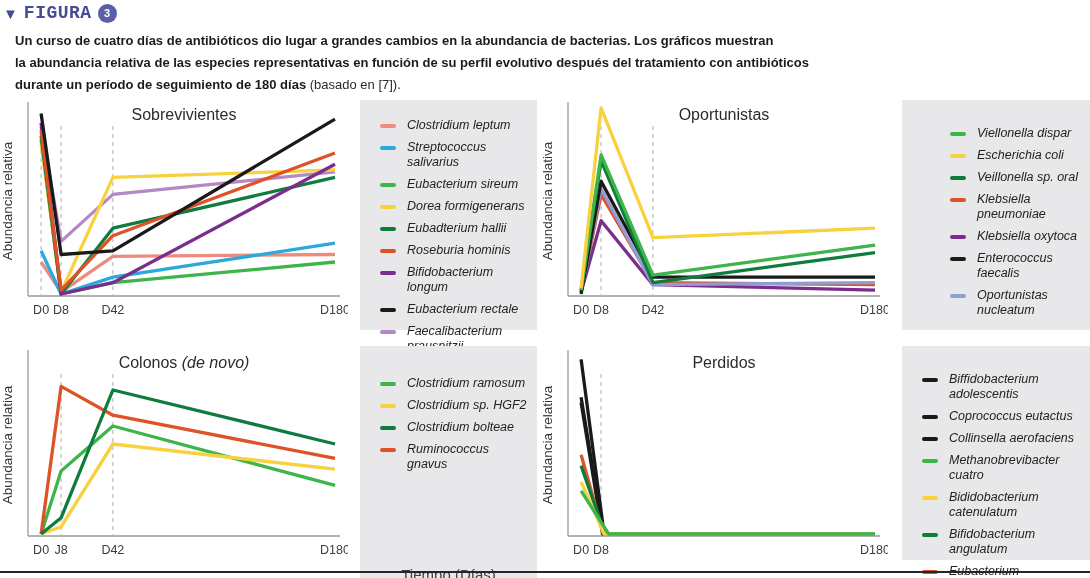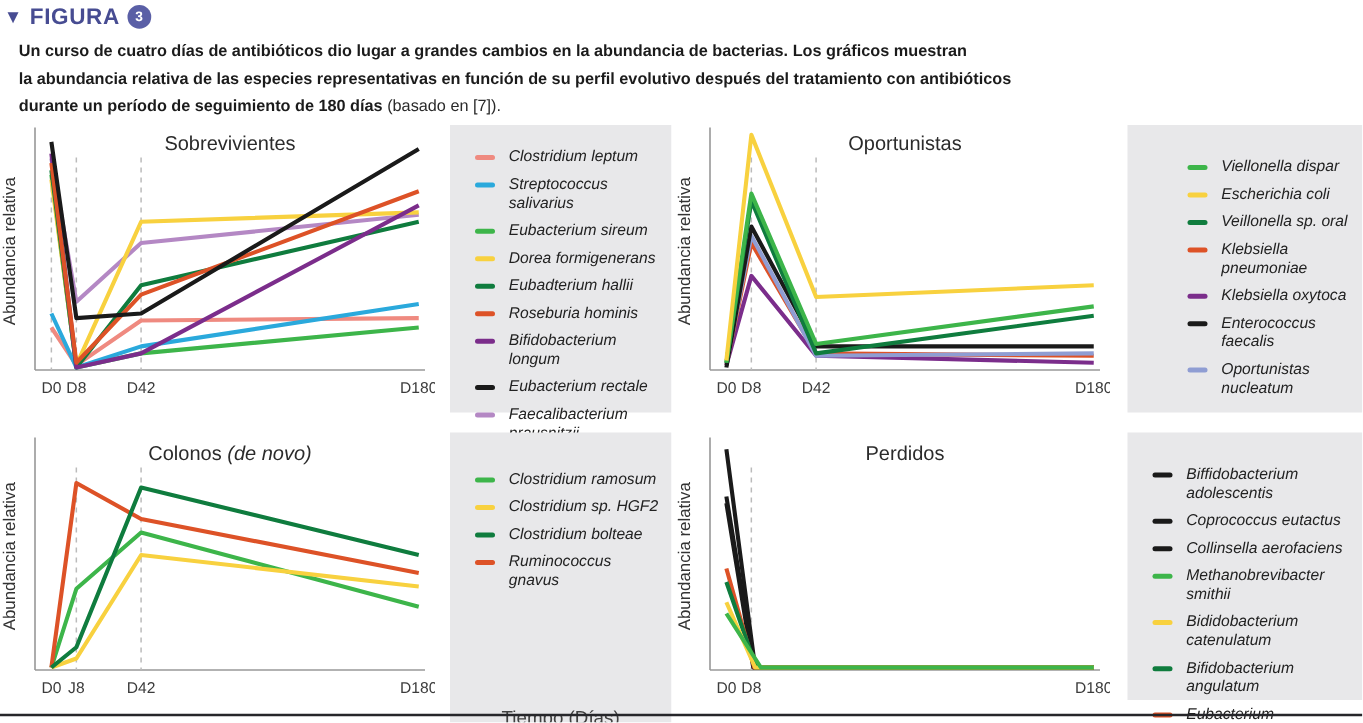--- a/index.html
+++ b/index.html
@@ -3,21 +3,21 @@
 <meta charset="utf-8">
 <style>
   html,body{margin:0;padding:0;background:#fff;}
   #stage{
     position:relative;width:1090px;height:578px;background:#ffffff;
     font-family:"Liberation Sans", sans-serif;overflow:hidden;
   }
   
   .fig-header{position:absolute;left:3px;top:3px;display:flex;align-items:center;gap:6px;}
   .fig-marker{color:#474c92;font-size:15px;line-height:1;}
-  .fig-label{color:#474c92;font-size:18px;font-weight:bold;letter-spacing:.5px;}
+  .fig-label{color:#474c92;font-size:18px;font-weight:bold;letter-spacing:.5px;font-family:Liberation Mono, monospace;}
   .fig-badge{
     width:19px;height:19px;border-radius:50%;background:#5a5fa6;color:#fff;
     font-size:11px;font-weight:bold;display:flex;align-items:center;justify-content:center;
   }
   
   .caption{position:absolute;left:5px;top:30px;width:1080px;color:#1b1b1b;
     font-size:13px;line-height:22px;font-weight:bold;margin-left:10px;}
   .caption .normal{font-weight:normal;color:#2a2a2a;}
   
   .chart-svg{position:absolute;}
@@ -227,21 +227,21 @@
         <div class="lg-item">
           <span class="swatch" style="background: rgb(26, 26, 26);"></span>
           <span class="lg-text">Coprococcus eutactus</span>
         </div>
         <div class="lg-item">
           <span class="swatch" style="background: rgb(26, 26, 26);"></span>
           <span class="lg-text">Collinsella aerofaciens</span>
         </div>
         <div class="lg-item">
           <span class="swatch" style="background: rgb(61, 181, 74);"></span>
-          <span class="lg-text">Methanobrevibacter smithii</span>
+          <span class="lg-text">Methanobrevibacter cuatro</span>
         </div>
         <div class="lg-item">
           <span class="swatch" style="background: rgb(248, 209, 63);"></span>
           <span class="lg-text">Bididobacterium catenulatum</span>
         </div>
         <div class="lg-item">
           <span class="swatch" style="background: rgb(15, 124, 62);"></span>
           <span class="lg-text">Bifidobacterium angulatum</span>
         </div>
         <div class="lg-item">

